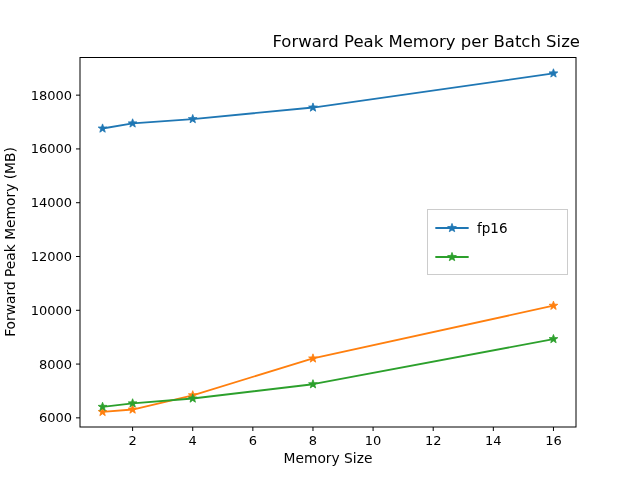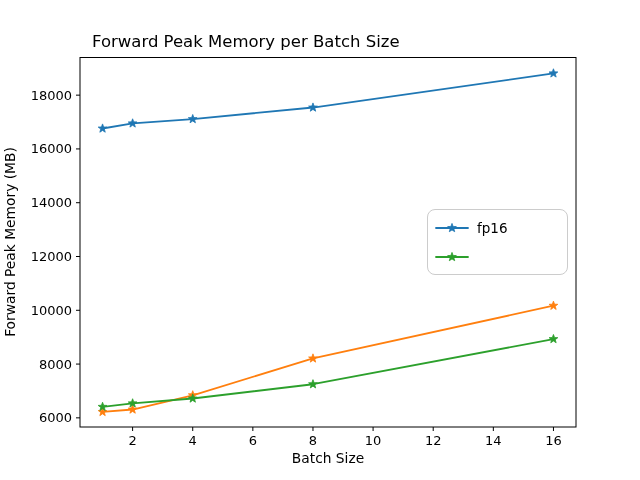--- a/index.html
+++ b/index.html
@@ -10,24 +10,24 @@
   }
   .figure {
     position: relative;
     width: 640px;
     height: 480px;
     background: #ffffff;
     overflow: hidden;
   }
   .chart-title {
     position: absolute;
-    left: 92px;
+    left: 84px;
     top: 32px;
     width: 496px;
-    text-align: left;
+    text-align: right;
     font-size: 16.5px;
     color: #000000;
     white-space: nowrap;
   }
   .xlabel {
     position: absolute;
     left: 80px;
     top: 450px;
     width: 496px;
     text-align: center;
@@ -52,21 +52,21 @@
   }
   .legend {
     position: absolute;
     left: 427px;
     top: 209px;
     width: 141px;
     height: 66px;
     box-sizing: border-box;
     background: rgba(255,255,255,0.85);
     border: 1px solid #cccccc;
-    border-radius: 8px;
+    border-radius: 0;
     padding: 3px 8px 3px 7px;
     display: flex;
     flex-direction: column;
     justify-content: space-around;
   }
   .legend-row {
     display: flex;
     align-items: center;
     height: 20px;
   }
@@ -137,21 +137,21 @@
       <path d="M312.97,353.82L314.09,356.89L317.34,357.00L314.78,359.01L315.67,362.15L312.97,360.32L310.27,362.15L311.16,359.01L308.59,357.00L311.85,356.89Z" fill="#ff7f0e" stroke="#ff7f0e" stroke-width="0.8" stroke-linejoin="round"></path>
       <path d="M553.45,301.12L554.57,304.18L557.83,304.29L555.26,306.30L556.16,309.44L553.45,307.62L550.75,309.44L551.65,306.30L549.08,304.29L552.34,304.18Z" fill="#ff7f0e" stroke="#ff7f0e" stroke-width="0.8" stroke-linejoin="round"></path>
       <polyline points="102.55,406.83 132.61,403.33 192.73,398.49 312.97,384.24 553.45,339.06" fill="none" stroke="#2ca02c" stroke-width="1.8" stroke-linecap="round" stroke-linejoin="round"></polyline>
       <path d="M102.55,402.23L103.66,405.29L106.92,405.41L104.35,407.42L105.25,410.55L102.55,408.73L99.84,410.55L100.74,407.42L98.17,405.41L101.43,405.29Z" fill="#2ca02c" stroke="#2ca02c" stroke-width="0.8" stroke-linejoin="round"></path>
       <path d="M132.61,398.73L133.72,401.80L136.98,401.91L134.41,403.92L135.31,407.06L132.61,405.23L129.90,407.06L130.80,403.92L128.23,401.91L131.49,401.80Z" fill="#2ca02c" stroke="#2ca02c" stroke-width="0.8" stroke-linejoin="round"></path>
       <path d="M192.73,393.89L193.84,396.96L197.10,397.07L194.53,399.08L195.43,402.22L192.73,400.39L190.02,402.22L190.92,399.08L188.35,397.07L191.61,396.96Z" fill="#2ca02c" stroke="#2ca02c" stroke-width="0.8" stroke-linejoin="round"></path>
       <path d="M312.97,379.64L314.09,382.70L317.34,382.82L314.78,384.83L315.67,387.96L312.97,386.14L310.27,387.96L311.16,384.83L308.59,382.82L311.85,382.70Z" fill="#2ca02c" stroke="#2ca02c" stroke-width="0.8" stroke-linejoin="round"></path>
       <path d="M553.45,334.46L554.57,337.53L557.83,337.64L555.26,339.65L556.16,342.78L553.45,340.96L550.75,342.78L551.65,339.65L549.08,337.64L552.34,337.53Z" fill="#2ca02c" stroke="#2ca02c" stroke-width="0.8" stroke-linejoin="round"></path>
     </svg>
 
-  <div class="xlabel">Batch Size</div>
+  <div class="xlabel">Memory Size</div>
 
   <div class="legend">
     <div class="legend-row">
       <svg width="34" height="14">
           <line x1="1" y1="7" x2="33" y2="7" stroke="#1f77b4" stroke-width="1.8" stroke-linecap="round"></line>
           <path d="M17.00,2.40L18.12,5.46L21.37,5.58L18.81,7.59L19.70,10.72L17.00,8.90L14.30,10.72L15.19,7.59L12.63,5.58L15.88,5.46Z" fill="#1f77b4" stroke="#1f77b4" stroke-width="0.8" stroke-linejoin="round"></path>
         </svg>
       <span class="legend-label">fp16</span>
     </div>
     <div class="legend-row">

